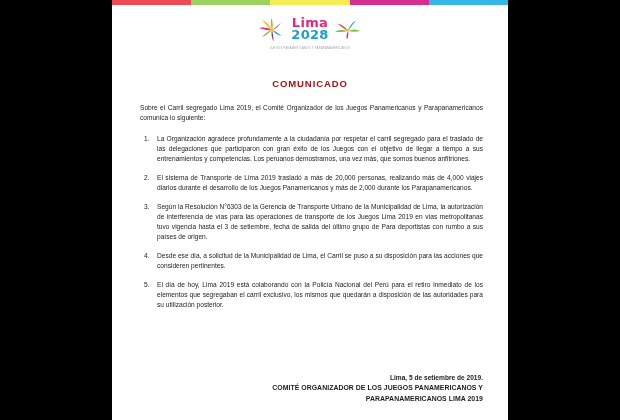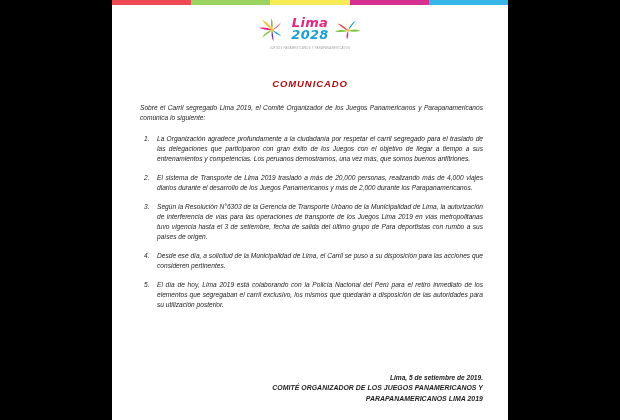--- a/index.html
+++ b/index.html
@@ -13,21 +13,20 @@
     overflow: hidden;
     font-family: "Liberation Sans", sans-serif;
     -webkit-font-smoothing: antialiased;
   }
 
   #stage {
     position: relative;
     width: 620px;
     height: 420px;
     background: #000000;
-    font-style: italic;
   }
 
   
   #page {
     position: absolute;
     left: 112px;
     top: 0;
     width: 396px;
     height: 420px;
     background: #ffffff;

